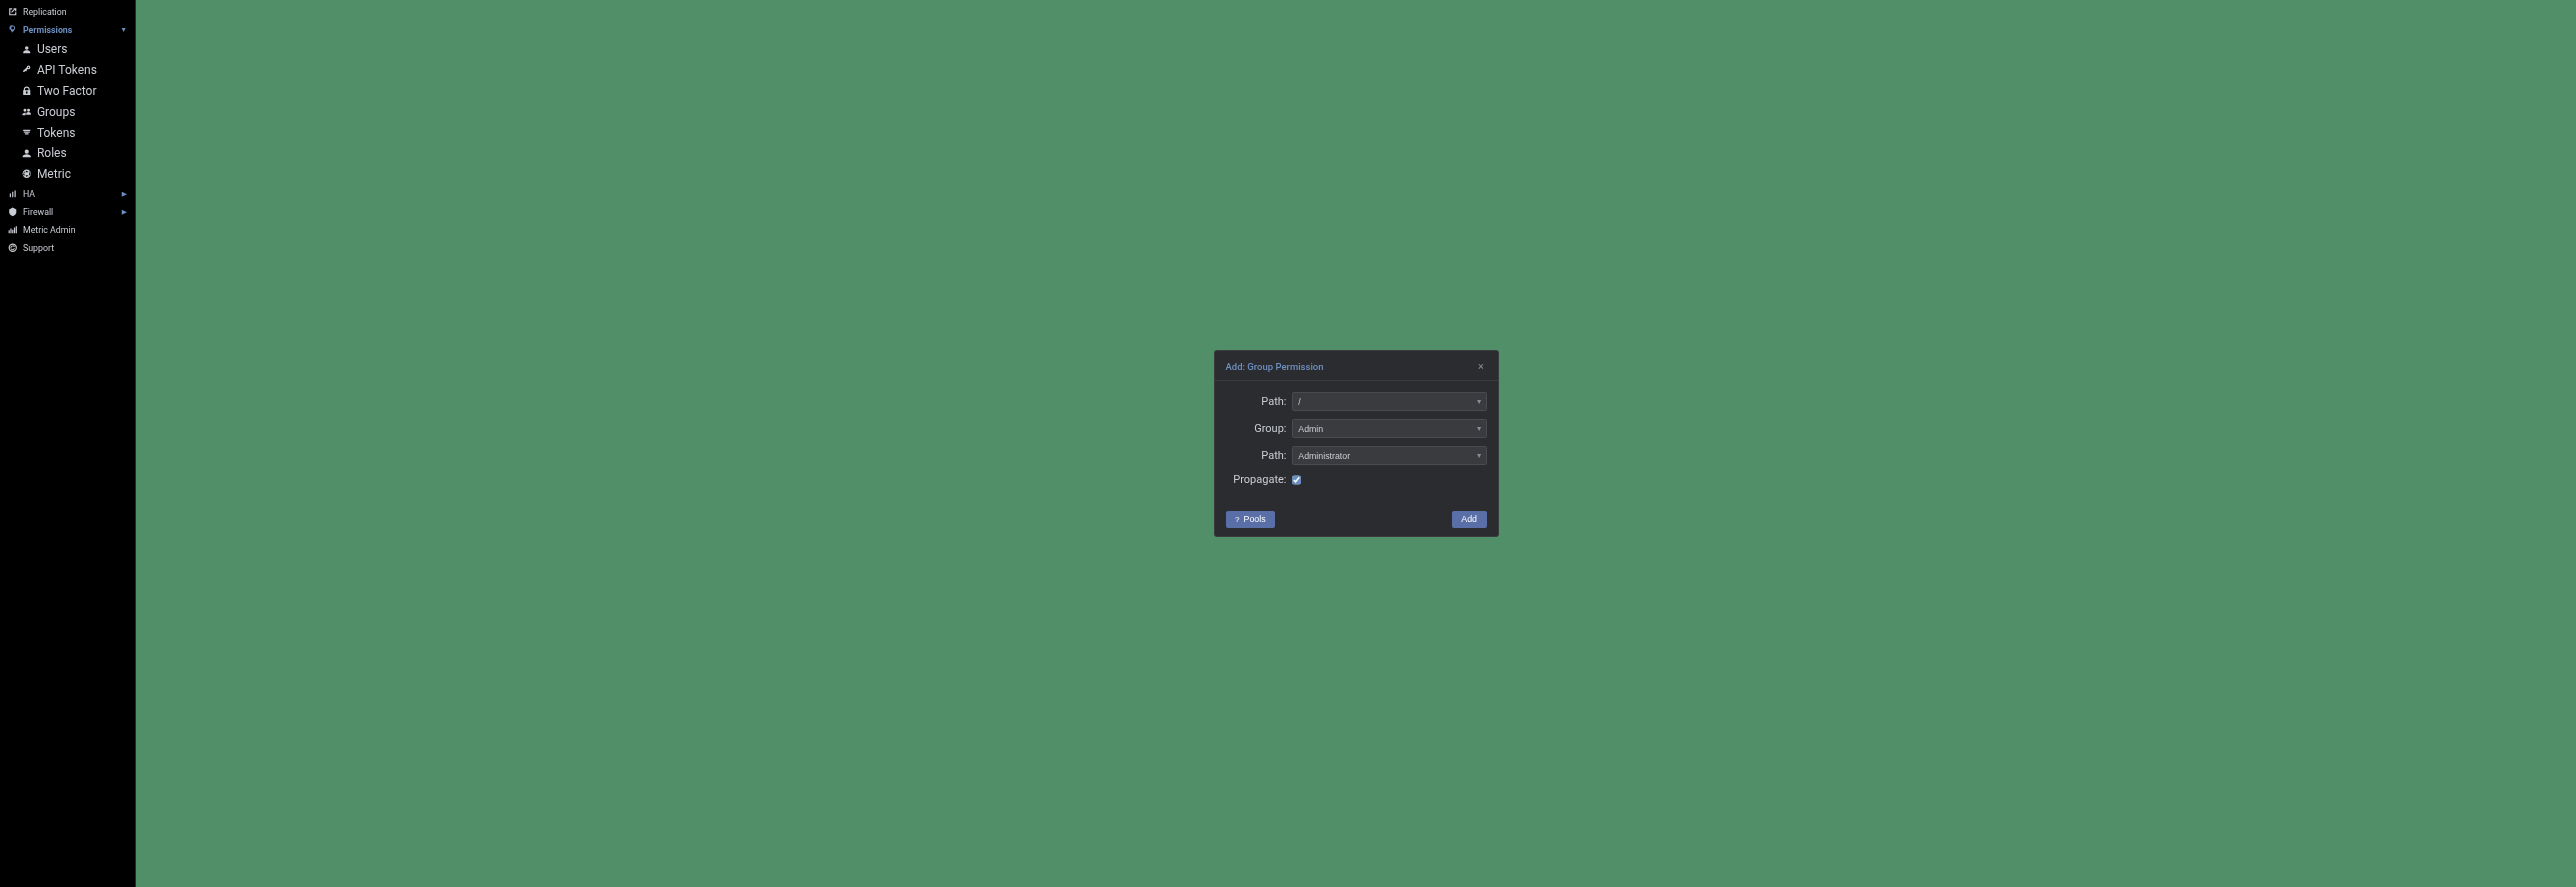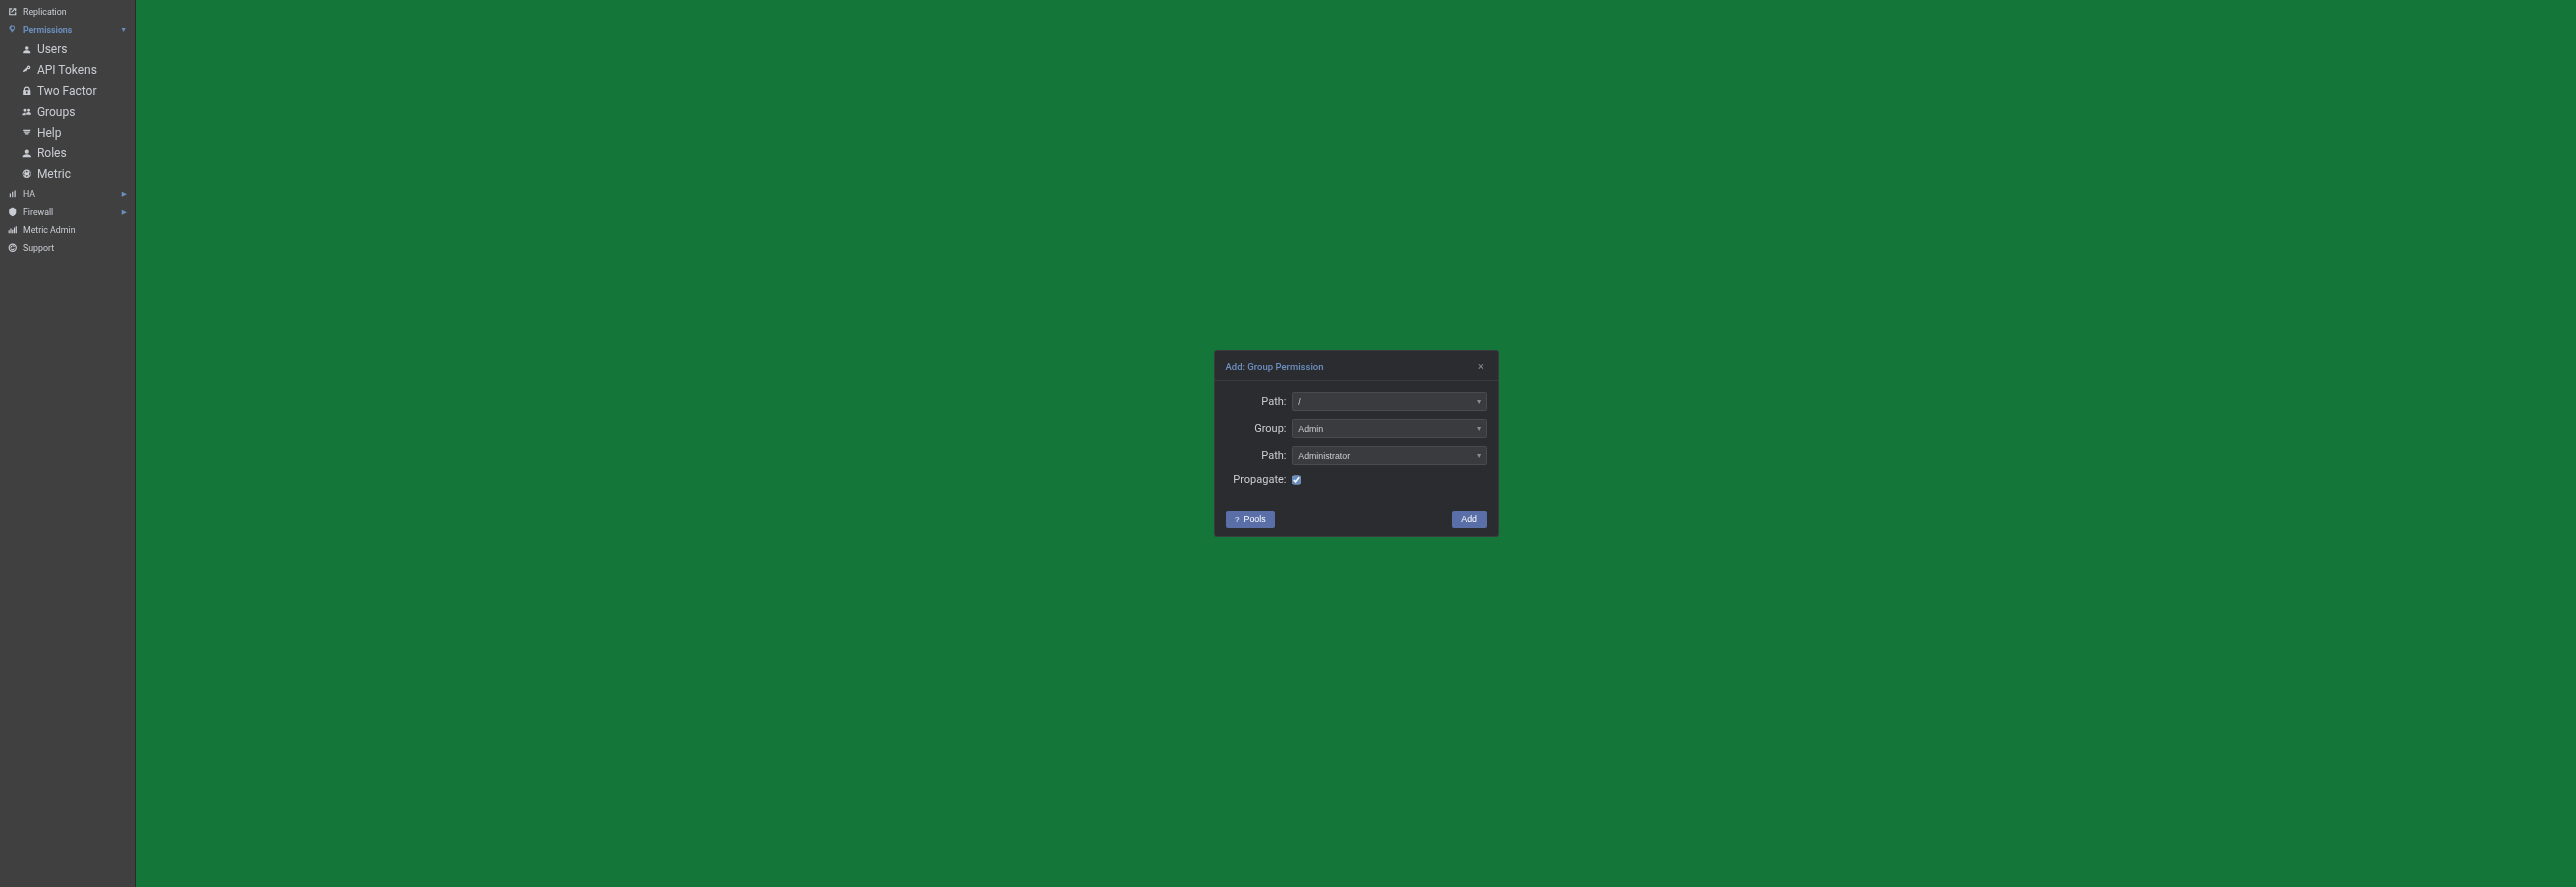--- a/index.html
+++ b/index.html
@@ -9,21 +9,21 @@
       font-family: -apple-system, BlinkMacSystemFont, 'Segoe UI', Roboto, sans-serif;
       font-size: 8.8px;
       display: flex;
       height: 100vh;
       overflow: hidden;
     }
 
     
     .sidebar {
       width: 136px;
-      background-color: #404040;
+      background-color: #000000;
       flex-shrink: 0;
       padding-top: 2.7px;
       border-right: 0.7px solid #2a2b2e;
     }
 
     .sidebar-item {
       display: flex;
       align-items: center;
       padding: 4.1px 8.1px;
       cursor: pointer;
@@ -58,21 +58,21 @@
       height: 9.5px;
       display: inline-flex;
       align-items: center;
       justify-content: center;
       flex-shrink: 0;
     }
 
     
     .main {
       flex: 1;
-      background-color: #22c55e;
+      background-color: #86efac;
       position: relative;
       overflow: hidden;
     }
 
     
     .modal-overlay {
       position: absolute;
       inset: 0;
       background: rgba(0,0,0,0.4);
       display: flex;
@@ -266,21 +266,21 @@
     </span>
     <span>Groups</span>
   </div>
 
   <div class="sidebar-sub-item">
     <span class="icon-placeholder">
       <svg class="svg-icon" viewBox="0 0 16 16">
           <path d="M2 3h12v2H2zm1 3h10v2H3zm2 3h6v2H5z"></path>
         </svg>
     </span>
-    <span>Help</span>
+    <span>Tokens</span>
   </div>
 
   <div class="sidebar-sub-item">
     <span class="icon-placeholder">
       <svg class="svg-icon" viewBox="0 0 16 16">
           <path d="M8 1a3.5 3.5 0 1 1 0 7A3.5 3.5 0 0 1 8 1zm0 8c3.9 0 7 1.8 7 4v1H1v-1c0-2.2 3.1-4 7-4z"></path>
         </svg>
     </span>
     <span>Roles</span>
   </div>

